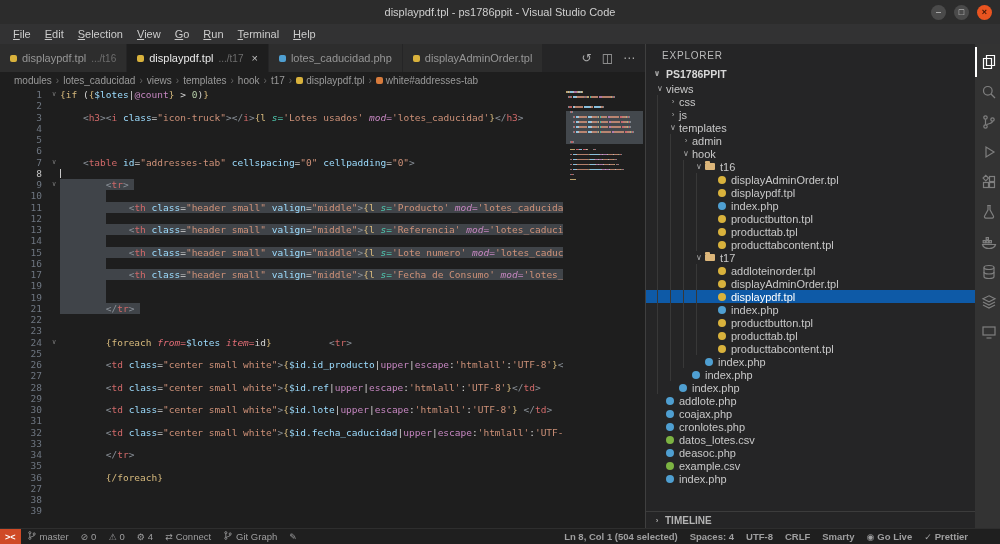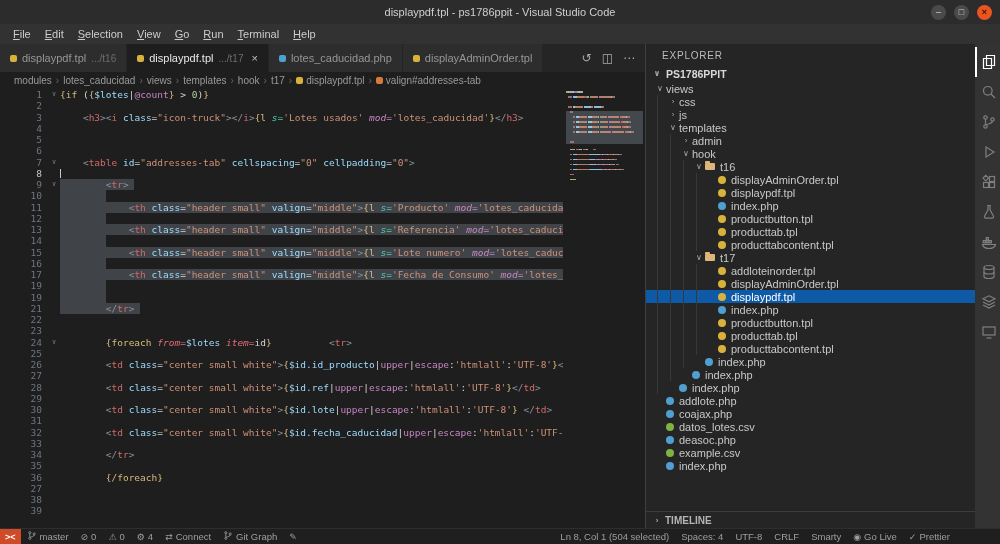--- a/index.html
+++ b/index.html
@@ -64,21 +64,21 @@
   .folder-ic::before{content:"";position:absolute;top:-2px;left:0;width:5px;height:2px;background:#dcb67a;border-radius:1px 1px 0 0;}
   .sb-timeline{height:17px;flex:none;border-top:1px solid #3c3c3c;display:flex;align-items:center;gap:2px;padding:0 5px;font-size:10px;font-weight:bold;color:#b4b4b4;}
 
   .activitybar{width:25px;flex:none;background:#333333;display:flex;flex-direction:column;align-items:center;padding-top:3px;}
   .ab-item{width:25px;height:30px;display:flex;align-items:center;justify-content:center;color:#7f7f7f;border-left:2px solid transparent;}
   .ab-item.active{color:#ffffff;border-left-color:#ffffff;}
   .ab-item svg{width:16px;height:16px;stroke:currentColor;fill:none;stroke-width:1.2;}
 
   .statusbar{height:16px;background:#1f1f1f;border-top:1px solid #2e2e2e;display:flex;align-items:center;font-size:9.5px;color:#9f9fa0;}
   .sb-left,.sb-right{display:flex;align-items:center;height:100%;}
-  .sb-right{margin-left:auto;padding-right:44px;}
+  .sb-right{margin-left:auto;padding-right:26px;font-weight:bold;}
   .st-item{padding:0 6px;height:100%;display:flex;align-items:center;gap:3px;white-space:nowrap;}
   .st-item.remote{background:#cf4a26;color:#fff;font-size:8px;font-weight:bold;padding:0 5px;}
   .st-item svg{stroke:currentColor;fill:none;stroke-width:1.3;}
   .st-ic{font-size:9px;display:inline-block;}
 </style>
 </head>
 <body>
 
 <div class="titlebar">
   <span>displaypdf.tpl - ps1786ppit - Visual Studio Code</span>
@@ -153,21 +153,21 @@
           <span>t17</span>
         </span>
         <span class="crumb-sep">›</span>
         <span class="crumb">
           <span class="mini-ic" style="background: rgb(217, 178, 60);"></span>
           <span>displaypdf.tpl</span>
         </span>
         <span class="crumb-sep">›</span>
         <span class="crumb">
           <span class="mini-ic" style="background: rgb(215, 123, 60);"></span>
-          <span>valign#addresses-tab</span>
+          <span>white#addresses-tab</span>
         </span>
       </div>
     <div class="editor">
       <div class="code-area" id="code">
           <div class="line"><span class="ln">1</span><span class="fold">∨</span><div class="ct"><span class="toks"><span class="tk-sm">{if</span><span class="tk-p"> (</span><span class="tk-sm">{</span><span class="tk-var">$lotes</span><span class="tk-p">|</span><span class="tk-mod">@count</span><span class="tk-sm">}</span><span class="tk-p"> &gt; </span><span class="tk-num">0</span><span class="tk-p">)</span><span class="tk-sm">}</span></span></div></div>
           <div class="line"><span class="ln">2</span><span class="fold"></span><div class="ct"><span class="toks"></span></div></div>
           <div class="line"><span class="ln">3</span><span class="fold"></span><div class="ct"><span class="toks"><span class="tk-p">    </span><span class="tk-tagp">&lt;</span><span class="tk-tag">h3</span><span class="tk-tagp">&gt;&lt;</span><span class="tk-tag">i</span><span class="tk-p"> </span><span class="tk-attr">class</span><span class="tk-p">=</span><span class="tk-str">"icon-truck"</span><span class="tk-tagp">&gt;&lt;/</span><span class="tk-tag">i</span><span class="tk-tagp">&gt;</span><span class="tk-sm">{l</span><span class="tk-p"> </span><span class="tk-ps">s=</span><span class="tk-str">'Lotes usados'</span><span class="tk-p"> </span><span class="tk-pm">mod=</span><span class="tk-str">'lotes_caducidad'</span><span class="tk-sm">}</span><span class="tk-tagp">&lt;/</span><span class="tk-tag">h3</span><span class="tk-tagp">&gt;</span></span></div></div>
           <div class="line"><span class="ln">4</span><span class="fold"></span><div class="ct"><span class="toks"></span></div></div>
           <div class="line"><span class="ln">5</span><span class="fold"></span><div class="ct"><span class="toks"></span></div></div>
           <div class="line"><span class="ln">6</span><span class="fold"></span><div class="ct"><span class="toks"></span></div></div>
@@ -445,20 +445,25 @@
           <span class="ficon" style="background: rgb(79, 159, 209);"></span>
           <span>addlote.php</span>
         </div>
         <div class="row">
           <span class="chev"></span>
           <span class="ficon" style="background: rgb(79, 159, 209);"></span>
           <span>coajax.php</span>
         </div>
         <div class="row">
           <span class="chev"></span>
+          <span class="ficon" style="background: rgb(79, 159, 209);"></span>
+          <span>cronlotes.php</span>
+        </div>
+        <div class="row">
+          <span class="chev"></span>
           <span class="ficon" style="background: rgb(124, 179, 66);"></span>
           <span>datos_lotes.csv</span>
         </div>
         <div class="row">
           <span class="chev"></span>
           <span class="ficon" style="background: rgb(79, 159, 209);"></span>
           <span>deasoc.php</span>
         </div>
         <div class="row">
           <span class="chev"></span>

